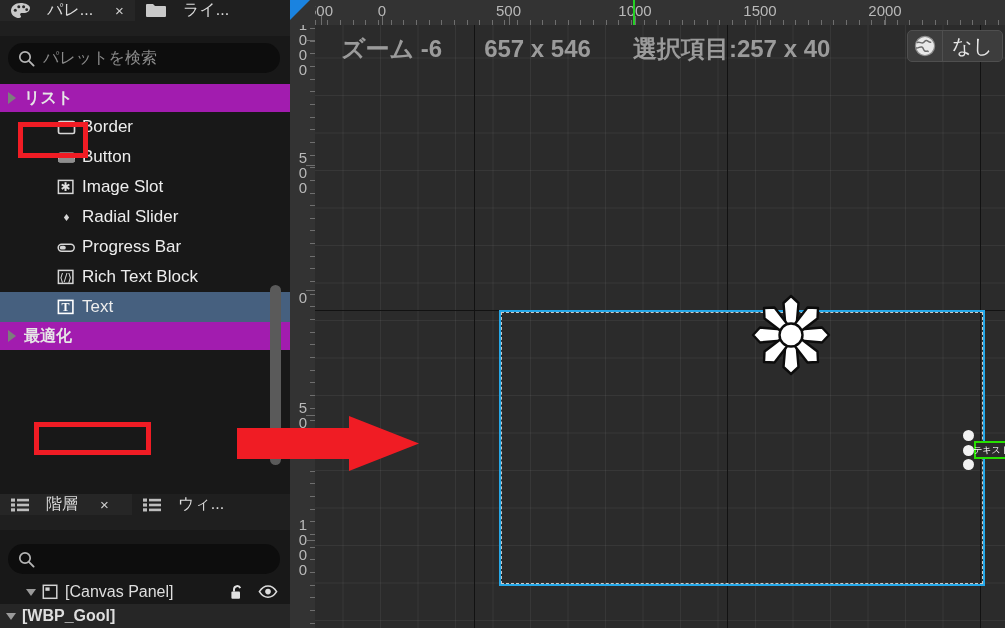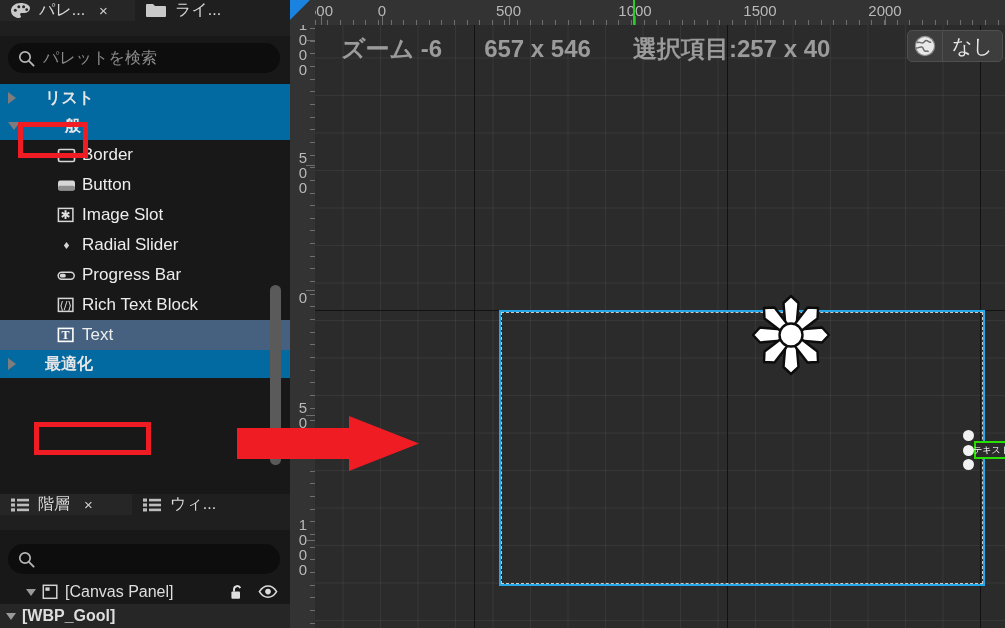--- a/index.html
+++ b/index.html
@@ -15,21 +15,21 @@
   #left-dock {
     position: absolute; left: 0; top: 0; width: 290px; height: 628px;
     background: #181818;
   }
 
   
   .tabbar { position: absolute; left: 0; top: 0; width: 290px; height: 36px; background: #1f1f1f; }
   .tabbar.lower { top: 494px; }
   .tab {
     position: absolute; top: 0; height: 21px;
-    display: flex; align-items: center; gap: 8px;
+    display: flex; align-items: center; gap: 16px;
     padding: 0 10px; color: #d8d8d8; font-size: 16px; white-space: nowrap;
   }
   .tab.active { background: #262626; }
   .tab .tabtext { font-size: 16px; color: #dcdcdc; }
   .tab .closex { color: #cfcfcf; font-size: 15px; margin-left: 6px; font-family: "Liberation Sans", sans-serif; }
   .tab-palette { left: 0; width: 135px; }
   .tab-library { left: 135px; width: 120px; }
   .tab-hier { left: 0; width: 132px; }
   .tab-widgets { left: 132px; width: 120px; }
 
@@ -45,23 +45,22 @@
   #palette-search { top: 43px; }
   #hier-search { top: 544px; }
 
   
   #palette-list {
     position: absolute; left: 0; top: 84px; width: 290px; height: 398px;
     overflow: hidden; background: #181818;
   }
   .cat-row {
     position: relative; height: 28px; display: flex; align-items: center;
-    background: #0369a1; color: #e6e6e6; font-size: 16px; font-weight: bold;
+    background: #a21caf; color: #e6e6e6; font-size: 16px; font-weight: bold;
     padding-left: 4px;
-    gap: 21px;
   }
   .tri { width: 0; height: 0; margin: 0 8px 0 4px; }
   .tri-right { border-left: 8px solid #7d7d7d; border-top: 6px solid transparent; border-bottom: 6px solid transparent; }
   .tri-down { border-top: 8px solid #7d7d7d; border-left: 6px solid transparent; border-right: 6px solid transparent; }
   .item-row {
     height: 30px; display: flex; align-items: center; gap: 6px;
     padding-left: 57px; color: #e2e2e2; font-size: 17px;
   }
   .item-row.selected { background: #46607f; }
   .item-row .lbl { color: #ededed; }
@@ -190,24 +189,20 @@
       <span class="ph">パレットを検索</span>
     </div>
 
     <div id="palette-list">
 
       <div class="cat-row">
         <span class="tri tri-right"></span>
         <span>リスト</span>
       </div>
 
-      <div class="cat-row">
-        <span class="tri tri-down"></span>
-        <span>一般</span>
-      </div>
 
       <div class="item-row">
         <span class="ico">
           <svg width="19" height="15" viewBox="0 0 19 15">
               <rect x="1.5" y="1.5" width="16" height="12" rx="1.5" fill="none" stroke="#d6d6d6" stroke-width="1.7"></rect>
             </svg>
         </span>
         <span class="lbl">Border</span>
       </div>
 

